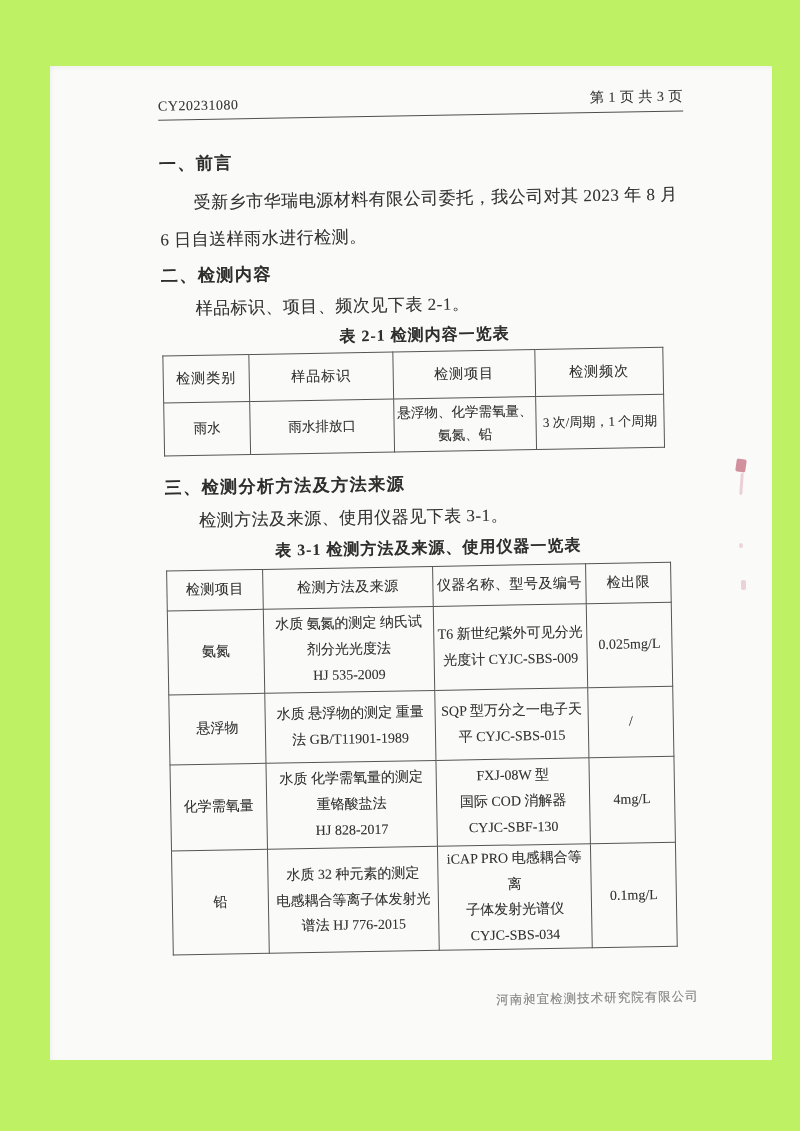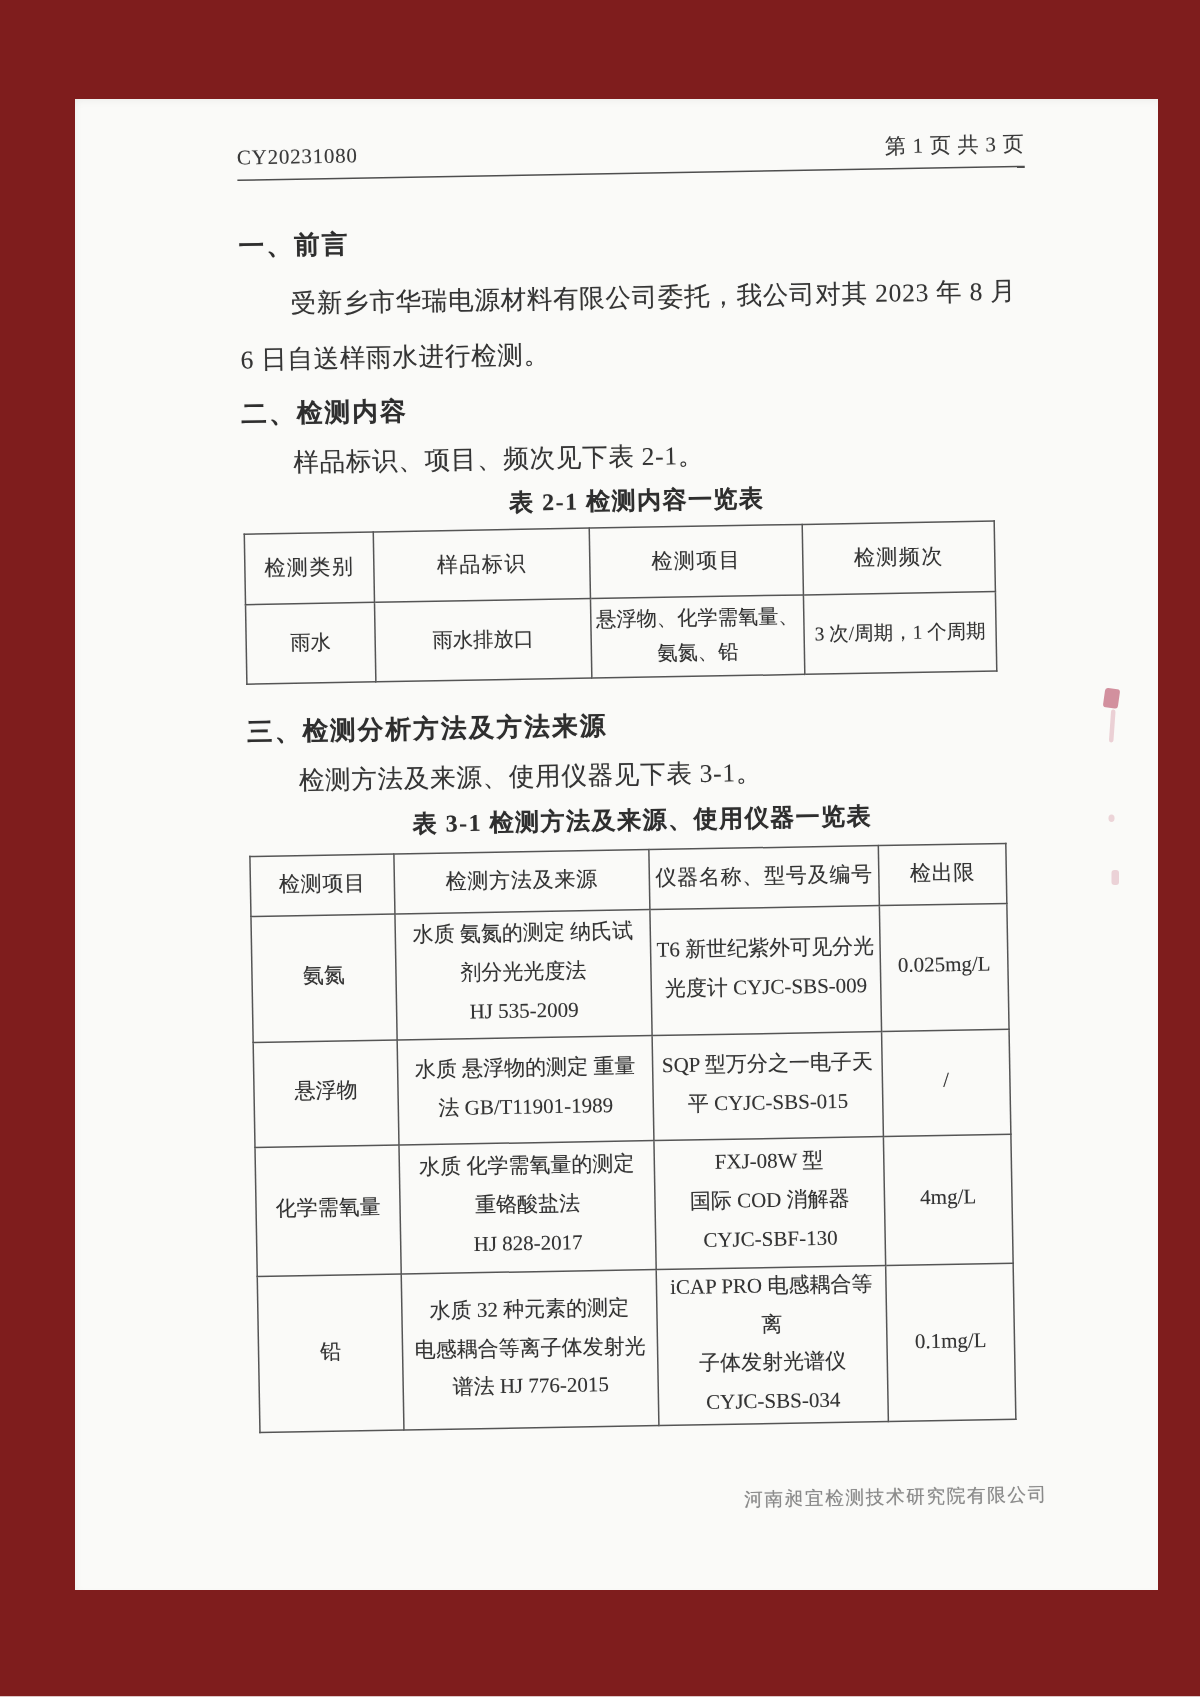--- a/index.html
+++ b/index.html
@@ -5,21 +5,21 @@
   html, body {
     margin: 0; padding: 0;
     width: 800px; height: 1131px;
     background: #ffffff;
     font-family: "Liberation Serif", "DejaVu Serif", serif;
     overflow: hidden;
   }
   .scan {
     position: relative;
     width: 800px; height: 1131px;
-    background: #7f1d1d;
+    background: #bef264;
   }
   .paper {
     position: absolute;
     left: 50px; top: 66px;
     width: 722px; height: 994px;
     background: #fafaf8;
     box-shadow: inset 0 4px 8px -4px rgba(0,0,0,.06),
                 inset 3px 0 6px -3px rgba(0,0,0,.05);
   }
   .content {

